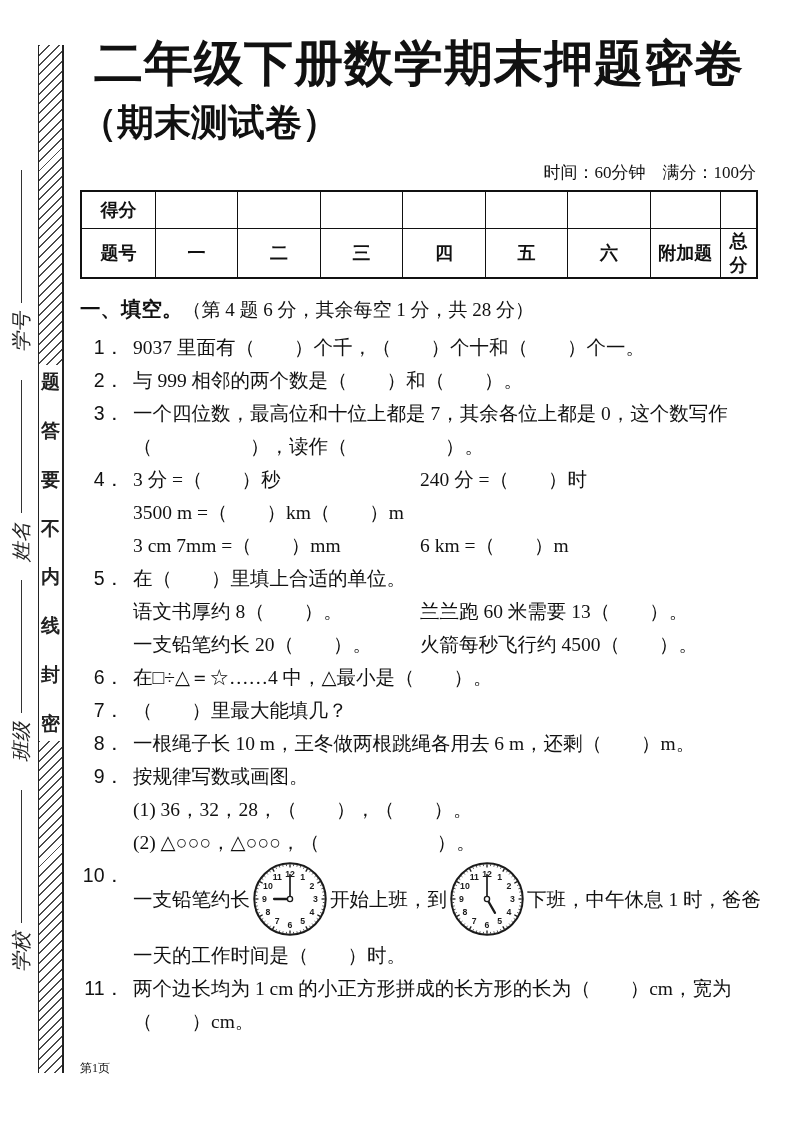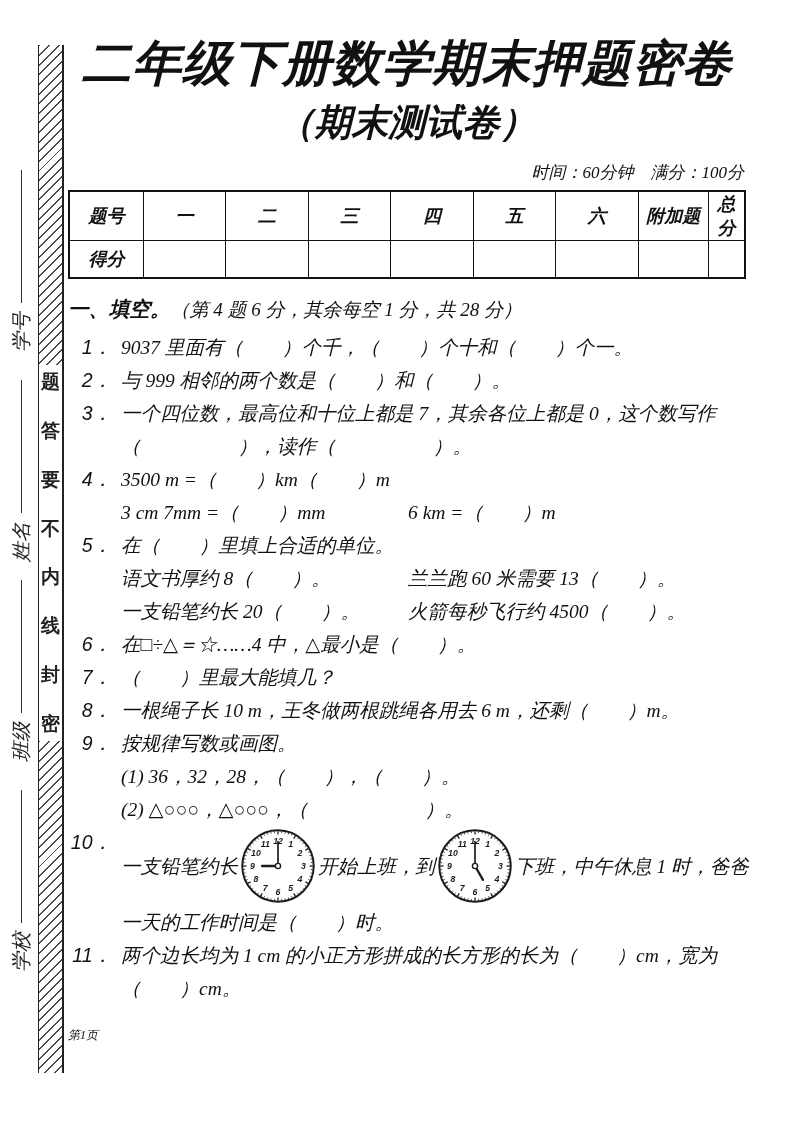--- a/index.html
+++ b/index.html
@@ -19,23 +19,23 @@
               display:flex;flex-direction:column;box-sizing:border-box;}
   .hatch{background:repeating-linear-gradient(135deg,#4a4a4a 0 1.4px,transparent 1.4px 6.8px);}
   .hatch-top{height:320px;}
   .hatch-bottom{flex:1;}
   .seal-chars{height:368px;display:flex;flex-direction:column;justify-content:space-between;
               padding:4px 0;background:#fff;}
   .seal-chars div{text-align:center;font-size:19px;font-weight:bold;
                   font-family:"Liberation Sans","DejaVu Sans",sans-serif;color:#222;}
 
   
-  .content{position:absolute;left:68px;top:36px;width:678px;font-style:italic;}
+  .content{position:absolute;left:80px;top:36px;width:678px;}
   .title{text-align:center;font-size:49px;font-weight:bold;letter-spacing:1px;line-height:1.15;}
-  .subtitle{text-align:center;font-size:37px;font-weight:600;margin-top:6px;}
+  .subtitle{text-align:left;font-size:37px;font-weight:600;margin-top:6px;}
   .meta{text-align:right;font-size:17px;margin-top:13px;padding-right:2px;}
 
   table.score{width:100%;border-collapse:collapse;margin-top:6px;
               font-family:"Liberation Sans","DejaVu Sans",sans-serif;}
   table.score td{border:1.6px solid #111;height:36px;text-align:center;
                  font-size:18px;font-weight:bold;padding:0 2px;}
   table.score{border:2px solid #111;}
   td.c-corner{width:11%}td.c-num{width:12.2%}td.c-extra{width:10.4%}td.c-total{width:9%}
 
   .section-head{margin-top:12px;font-size:20.5px;line-height:35px;}
@@ -97,41 +97,41 @@
   </div>
 
   <div class="content">
     <div class="title">二年级下册数学期末押题密卷</div>
     <div class="subtitle">（期末测试卷）</div>
     <div class="meta">时间：60分钟　满分：100分</div>
 
     <table class="score">
       <tbody>
           <tr>
+        <td>得分</td>
+        <td></td>
+        <td></td>
+        <td></td>
+        <td></td>
+        <td></td>
+        <td></td>
+        <td></td>
+        <td></td>
+      </tr>
+      <tr>
         <td class="c-corner">题号</td>
         <td class="c-num">一</td>
         <td class="c-num">二</td>
         <td class="c-num">三</td>
         <td class="c-num">四</td>
         <td class="c-num">五</td>
         <td class="c-num">六</td>
         <td class="c-extra">附加题</td>
         <td class="c-total">总分</td>
       </tr>
-      <tr>
-        <td>得分</td>
-        <td></td>
-        <td></td>
-        <td></td>
-        <td></td>
-        <td></td>
-        <td></td>
-        <td></td>
-        <td></td>
-      </tr>
     </tbody>
       </table>
 
     <div class="section-head">
       <span class="st">一、填空。</span><span class="sn">（第 4 题 6 分，其余每空 1 分，共 28 分）</span>
     </div>
 
     <div class="qs">
 
       <div class="q">
@@ -148,20 +148,24 @@
         <div class="qnum">3．</div>
         <div class="qbody">
           <div>一个四位数，最高位和十位上都是 7，其余各位上都是 0，这个数写作</div>
           <div>（　　　　　），读作（　　　　　）。</div>
         </div>
       </div>
 
       <div class="q">
         <div class="qnum">4．</div>
         <div class="qbody">
+          <div class="row2">
+            <div class="cell-l">3 分 =（　　）秒</div>
+            <div class="cell-r">240 分 =（　　）时</div>
+          </div>
           <div class="row2">
             <div class="cell-r">3500 m =（　　）km（　　）m</div>
           </div>
           <div class="row2">
             <div class="cell-l">3 cm 7mm =（　　）mm</div>
             <div class="cell-r">6 km =（　　）m</div>
           </div>
         </div>
       </div>
 

